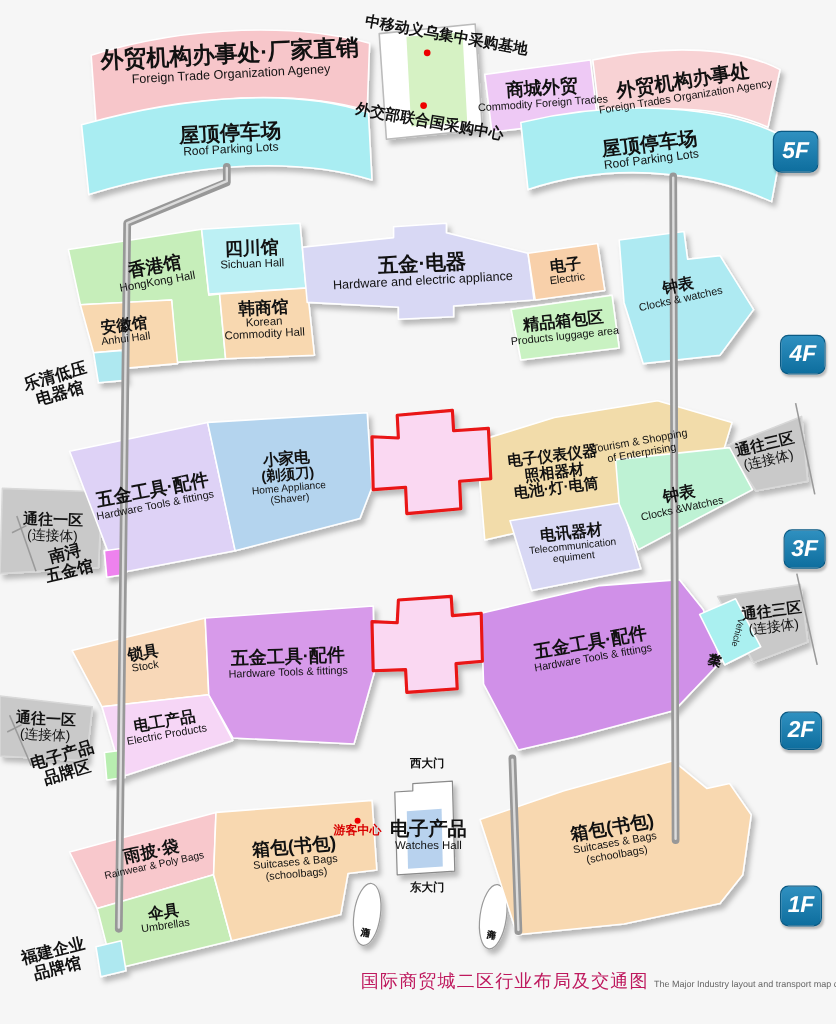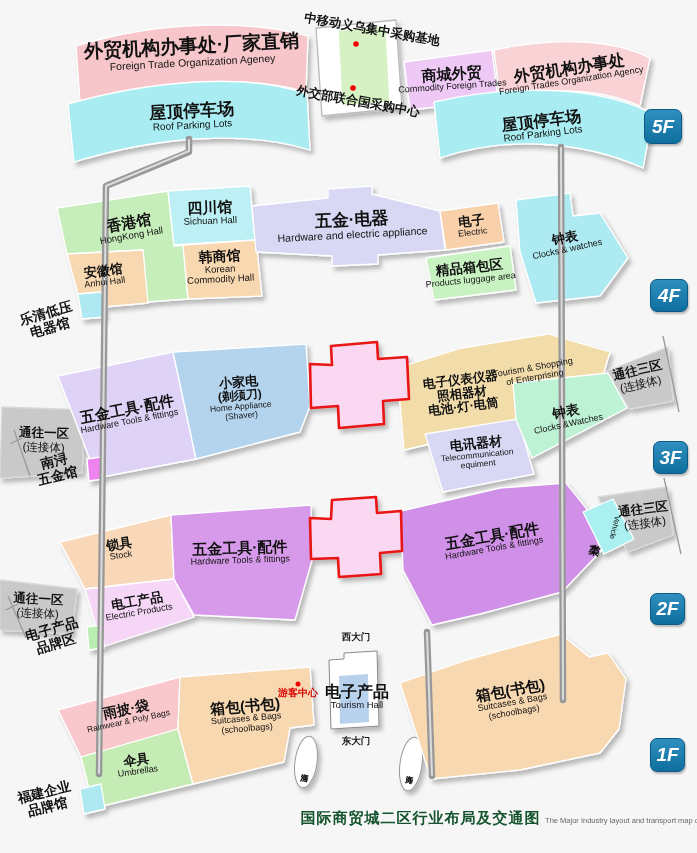--- a/index.html
+++ b/index.html
@@ -9,21 +9,21 @@
   .lbl{position:absolute;transform:translate(-50%,-50%) rotate(var(--r,0deg));
        text-align:center;line-height:1.08;white-space:nowrap;color:#111;z-index:5;}
   .zh{display:block;font-weight:bold;}
   .en{display:block;font-weight:normal;}
   .badge{position:absolute;display:flex;align-items:center;justify-content:center;
          background:linear-gradient(#2f90c0,#0e6e9e);border:1px solid #0a5a84;
          border-radius:7px;color:#fff;font-weight:bold;font-style:italic;
          font-size:19px;z-index:6;box-shadow:1px 2px 2px rgba(0,0,0,.25);}
   .vert{writing-mode:vertical-rl;display:inline-block;}
   .red{color:#d80000;}
-  .title-zh{font-size:15px;font-weight:bold;color:#14532d;letter-spacing:1px;}
+  .title-zh{font-size:15px;font-weight:normal;color:#be185d;letter-spacing:1px;}
   .title-en{font-size:7.5px;color:#666;}
 </style>
 </head>
 <body>
 
 <div id="stage">
 
 <svg id="mapsvg" width="697" height="853" viewBox="0 0 697 853">
   <defs>
     <filter id="ds" x="-20%" y="-20%" width="140%" height="140%">
@@ -270,21 +270,21 @@
   <span class="en" style="font-size:9px">(schoolbags)</span>
 </div>
 <div class="lbl red" style="left:298px;top:693px;--r:0deg">
   <span class="zh" style="font-size:10px">游客中心</span>
 </div>
 <div class="lbl" style="left:356px;top:637px;--r:0deg">
   <span class="zh" style="font-size:9.5px">西大门</span>
 </div>
 <div class="lbl" style="left:357px;top:697px;--r:0deg">
   <span class="zh" style="font-size:16px">电子产品</span>
-  <span class="en" style="font-size:9.5px">Tourism Hall</span>
+  <span class="en" style="font-size:9.5px">Watches Hall</span>
 </div>
 <div class="lbl" style="left:356px;top:741px;--r:0deg">
   <span class="zh" style="font-size:9.5px">东大门</span>
 </div>
 <div class="lbl" style="left:306px;top:762px;--r:10deg">
   <span class="vert" style="font-size:8px">海洋酒店</span>
 </div>
 <div class="lbl" style="left:411px;top:764px;--r:10deg">
   <span class="vert" style="font-size:8px">海洋商务</span>
 </div>

